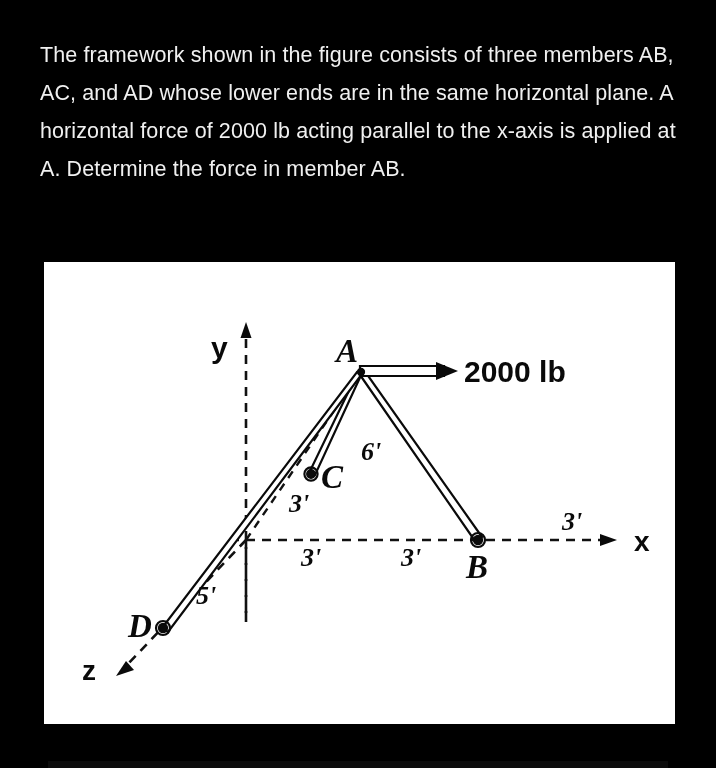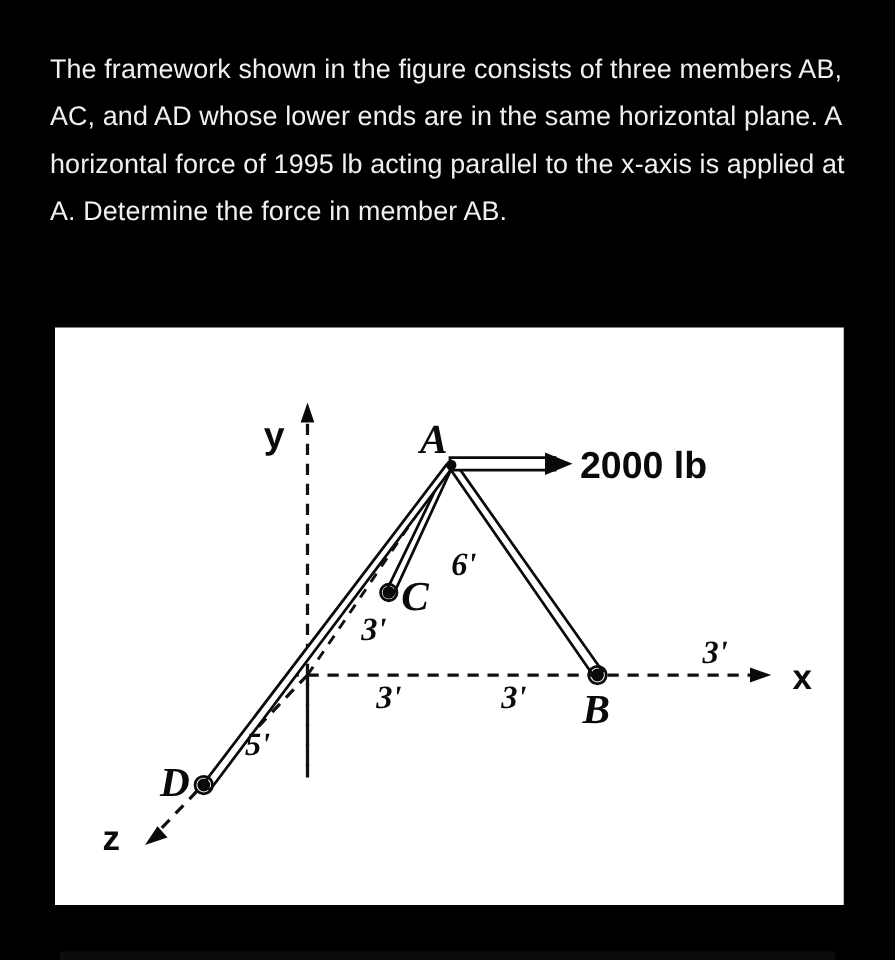--- a/index.html
+++ b/index.html
@@ -100,21 +100,21 @@
     stroke: #0a0a0a;
     stroke-width: 2.2;
   }
   .arrow-head {
     fill: #0a0a0a;
   }
 </style>
 </head>
 <body>
 
-<div id="question-text">The framework shown in the figure consists of three members AB, AC, and AD whose lower ends are in the same horizontal plane. A horizontal force of 1995 lb acting parallel to the x-axis is applied at A. Determine the force in member AB.</div>
+<div id="question-text">The framework shown in the figure consists of three members AB, AC, and AD whose lower ends are in the same horizontal plane. A horizontal force of 2000 lb acting parallel to the x-axis is applied at A. Determine the force in member AB.</div>
 
 <div id="figure-panel">
   <svg id="figure-svg" width="631" height="462" viewBox="0 0 631 462">
 
     <g>
       <path class="axis-dash" d="M 202 358 L 202 71"></path>
       <polygon class="arrow-head" points="202,60 196.5,76 207.5,76"></polygon>
     </g>
 
     <path class="axis-dash" d="M 202 278 L 202 360"></path>

